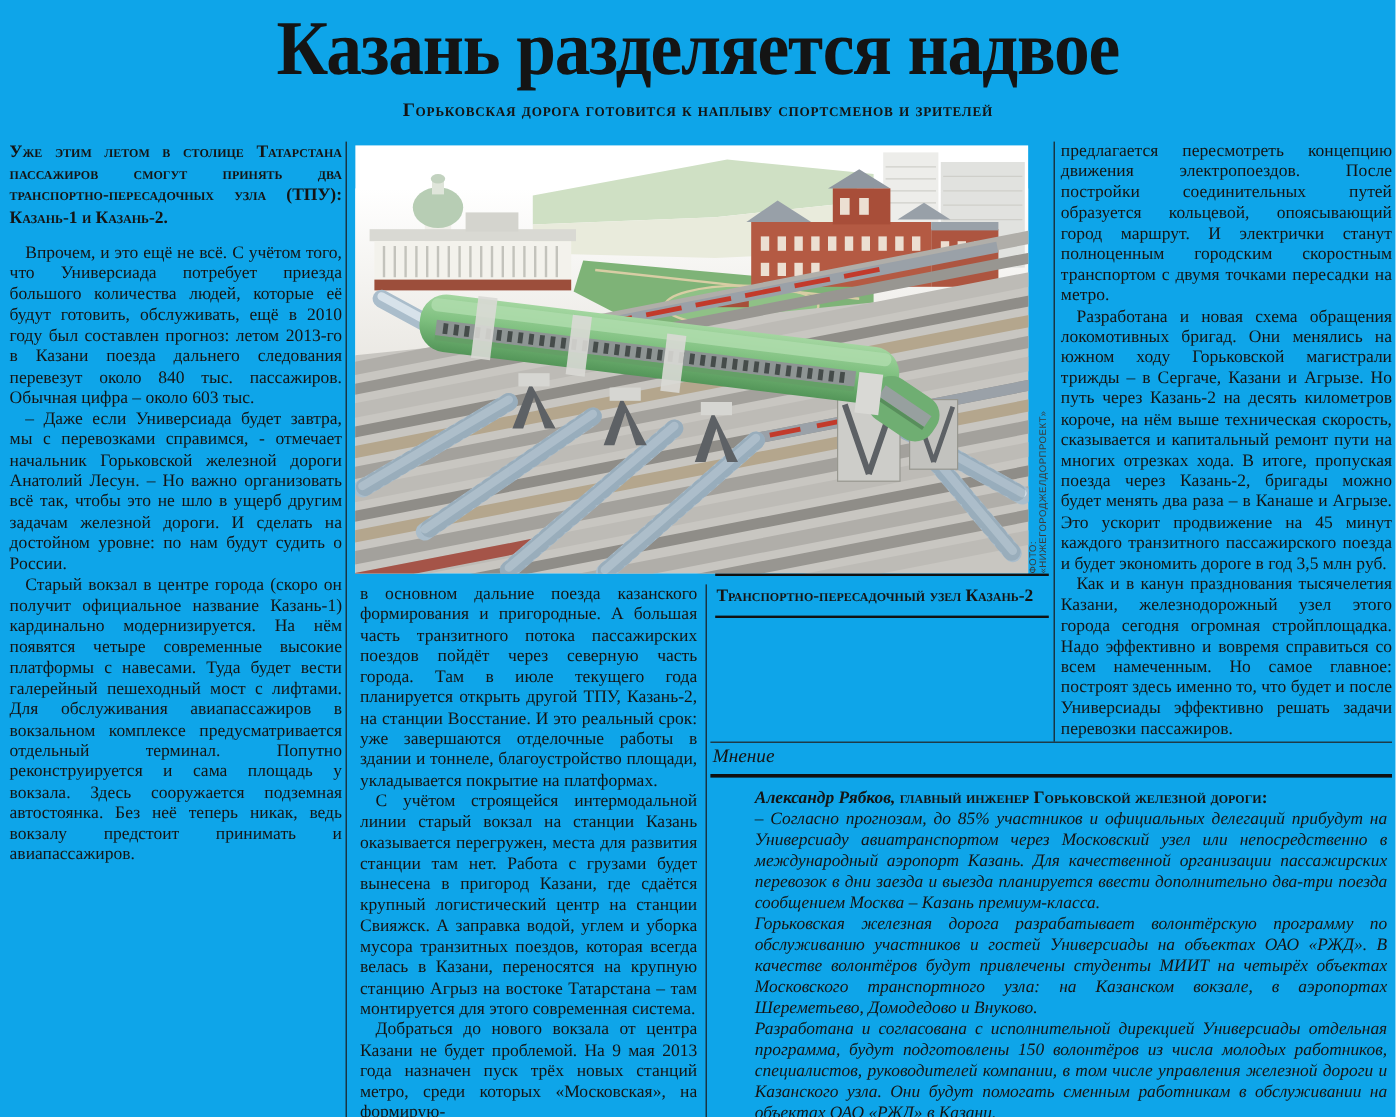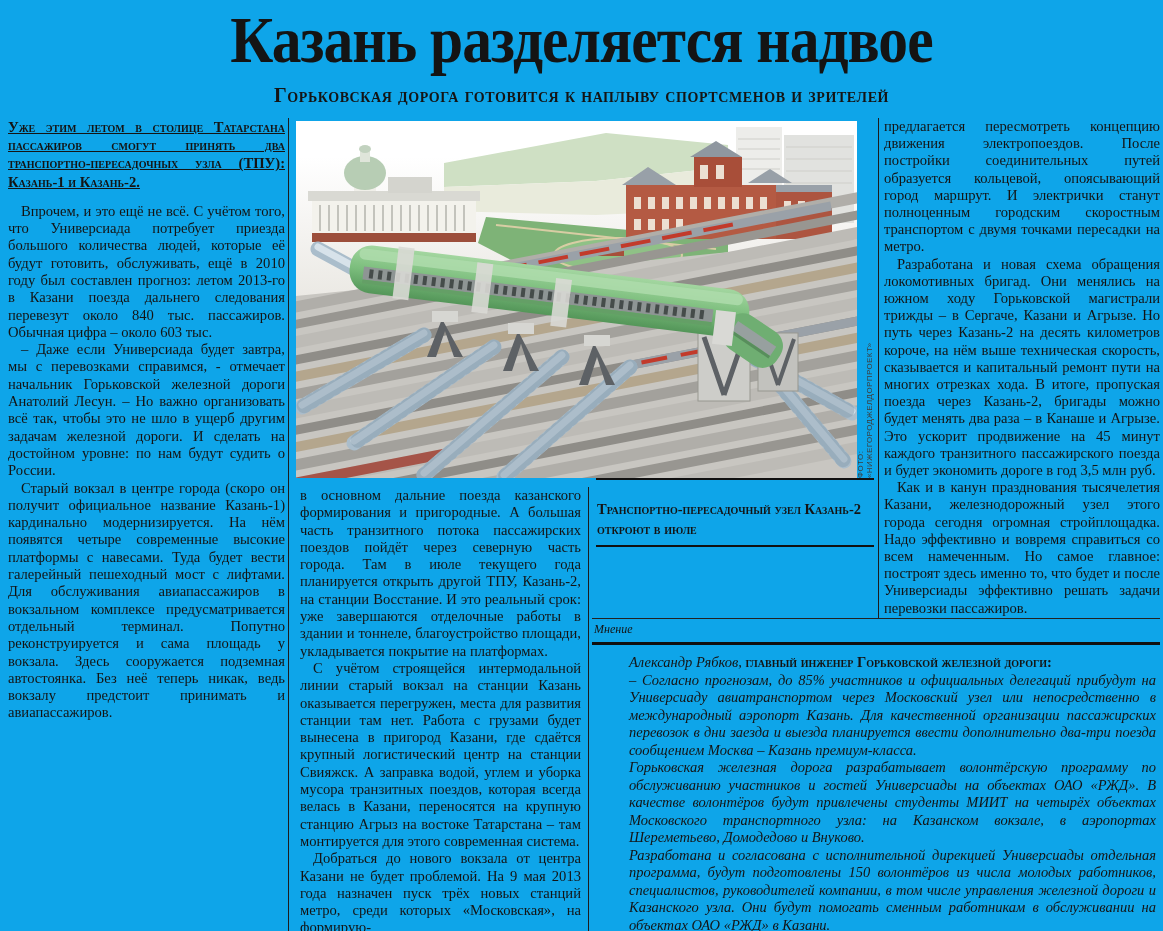--- a/index.html
+++ b/index.html
@@ -3,55 +3,55 @@
 <meta charset="utf-8">
 <style>
   html,body{margin:0;padding:0;background:#ffffff;}
   .page{position:relative;width:1163px;height:931px;background:#0ea5e9;color:#141414;
         font-family:"Liberation Serif",serif;overflow:hidden;}
 
   .headline{position:absolute;top:0px;left:0;width:100%;margin:0;text-align:center;
             font-weight:bold;font-size:62px;line-height:78px;letter-spacing:-1px;
             font-family:"Liberation Serif",serif;transform:scale(.96,1.04);transform-origin:center top;}
   .subhead{position:absolute;top:84px;left:0;width:100%;text-align:center;
-           font-weight:bold;font-variant:small-caps;font-size:20px;letter-spacing:.6px;}
+           font-weight:bold;font-variant:small-caps;font-size:16px;letter-spacing:.6px;}
 
   .col{position:absolute;font-size:14.6px;line-height:17.3px;text-align:justify;}
   .col p{margin:0;text-indent:13px;}
   .col p.noindent{text-indent:0;}
-  .lead{font-weight:bold;font-variant:small-caps;line-height:18.2px;margin-bottom:12px !important;text-decoration:underline;}
+  .lead{font-weight:bold;font-variant:small-caps;line-height:18.2px;margin-bottom:12px !important;}
 
   .col1{left:8px;  top:118px;width:277px;}
   .col2{left:300px;top:487px;width:281px;}
   .col3{left:596px;top:542px;width:277px;}
   .col4{left:884px;top:118px;width:276px;line-height:17.2px;}
 
   .vrule{position:absolute;width:1px;background:#1c1c1c;}
   #vr1{left:288px;top:118px;height:813px;}
   #vr2{left:588px;top:487px;height:444px;}
   #vr3{left:878px;top:118px;height:500px;}
 
   .figure{position:absolute;left:296px;top:121px;width:561px;height:357px;}
   .credit{position:absolute;left:856px;top:318px;height:160px;
           writing-mode:vertical-rl;transform:rotate(180deg);
           font-family:"Liberation Sans",sans-serif;font-size:8px;color:#3c3c3c;letter-spacing:.4px;}
 
   .caption{position:absolute;left:596px;top:478px;width:277px;
            border-top:2px solid #111;border-bottom:2px solid #111;
-           padding:19px 0 6px 1px;font-weight:bold;font-variant:small-caps;
+           padding:7px 0 6px 1px;font-weight:bold;font-variant:small-caps;
            font-size:14.5px;line-height:20px;}
 
   .opinion{position:absolute;left:592px;top:618px;width:568px;}
   .op-toprule{border-top:1px solid #222;}
-  .op-label{font-style:italic;font-size:12px;padding:3px 0 5px 2px;}
+  .op-label{font-style:italic;font-size:16px;padding:3px 0 5px 2px;}
   .op-thickrule{border-top:3px solid #101010;}
   .op-body{margin:9px 0 0 37px;width:527px;font-style:italic;font-size:14.5px;
            line-height:17.5px;text-align:justify;}
   .op-body p{margin:0;}
-  .op-name{font-weight:normal;}
+  .op-name{font-weight:bold;}
   .op-title{font-weight:bold;font-style:normal;font-variant:small-caps;}
 </style>
 </head>
 <body>
 
 <div class="page">
 
   <h1 class="headline">Казань разделяется надвое</h1>
   <div class="subhead">Горьковская дорога готовится к наплыву спортсменов и зрителей</div>
 
@@ -289,21 +289,20 @@
         <rect x="436" y="208" width="46" height="11" fill="#97a09f"></rect>
         <rect x="436" y="219" width="46" height="3" fill="#588e5c"></rect>
       </g>
       <rect x="418" y="190" width="20" height="34" fill="#d9d9d5" transform="rotate(7 428 207)"></rect>
     </svg>
   </div>
   <div class="credit">ФОТО: «НИЖЕГОРОДЖЕЛДОРПРОЕКТ»</div>
 
   <div class="caption">
     <div>Транспортно-пересадочный узел Казань-2</div>
-    <div>откроют в июле</div>
   </div>
 
   <div class="col col2">
     <p class="noindent">в основном дальние поезда казанского формирования и пригородные. А большая часть транзитного потока пассажирских поездов пойдёт через северную часть города. Там в июле текущего года планируется открыть другой ТПУ, Казань-2, на станции Восстание. И это реальный срок: уже завершаются отделочные работы в здании и тоннеле, благоустройство площади, укладывается покрытие на платформах.</p>
     <p>С учётом строящейся интермодальной линии старый вокзал на станции Казань оказывается перегружен, места для развития станции там нет. Работа с грузами будет вынесена в пригород Казани, где сдаётся крупный логистический центр на станции Свияжск. А заправка водой, углем и уборка мусора транзитных поездов, которая всегда велась в Казани, переносятся на крупную станцию Агрыз на востоке Татарстана – там монтируется для этого современная система.</p>
     <p>Добраться до нового вокзала от центра Казани не будет проблемой. На 9 мая 2013 года назначен пуск трёх новых станций метро, среди которых «Московская», на формирую-</p>
   </div>
 
 
   <div class="col col4">

